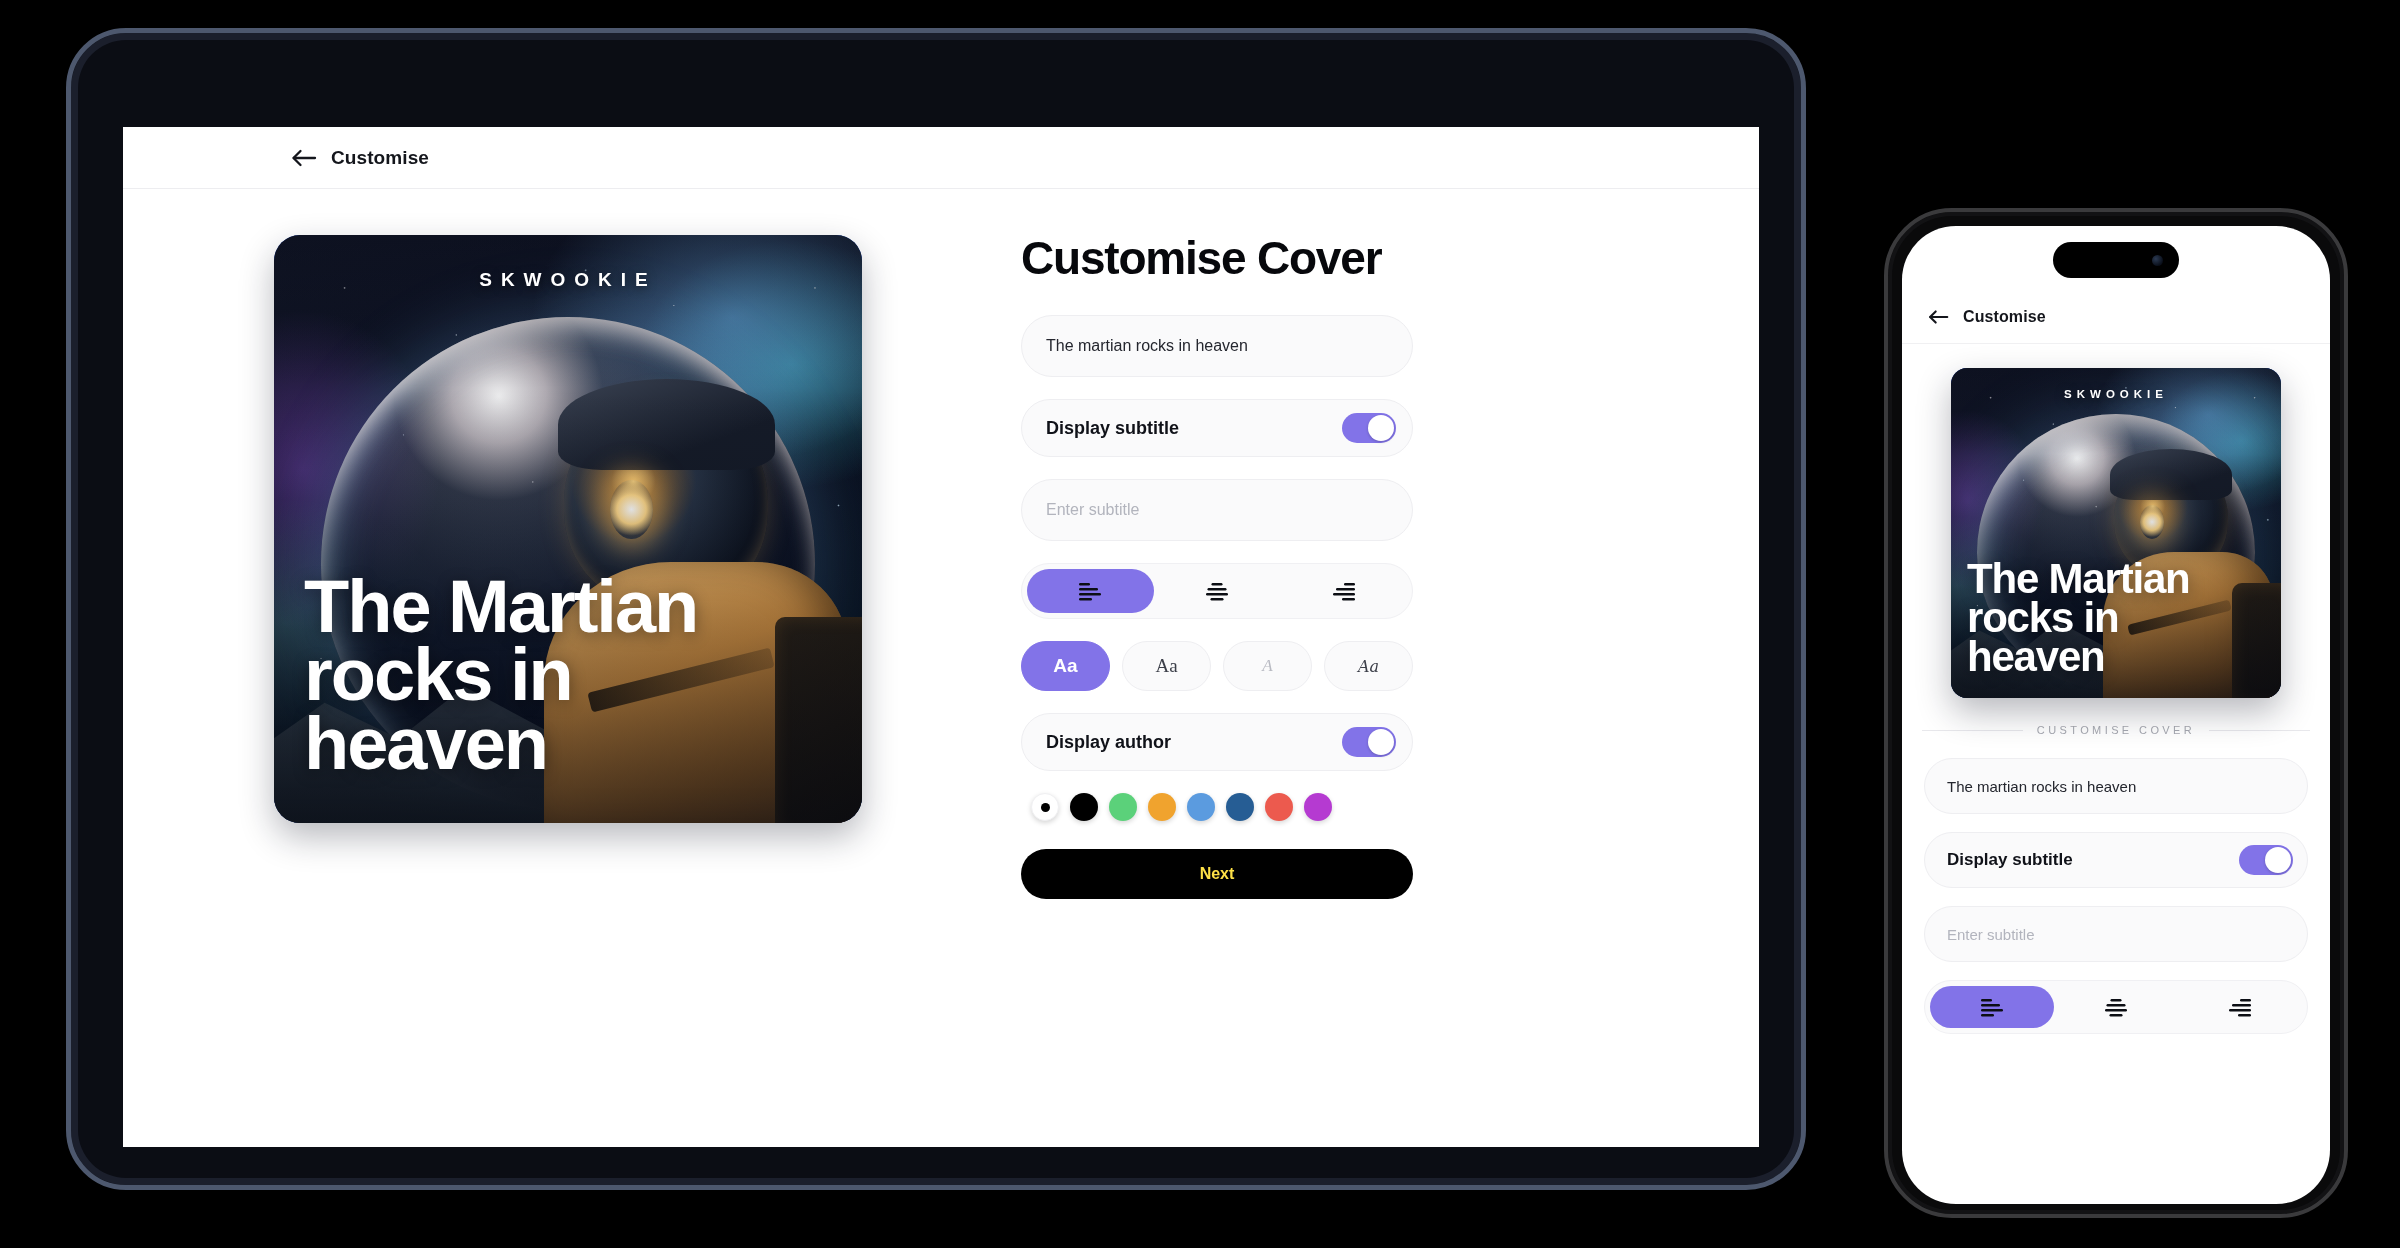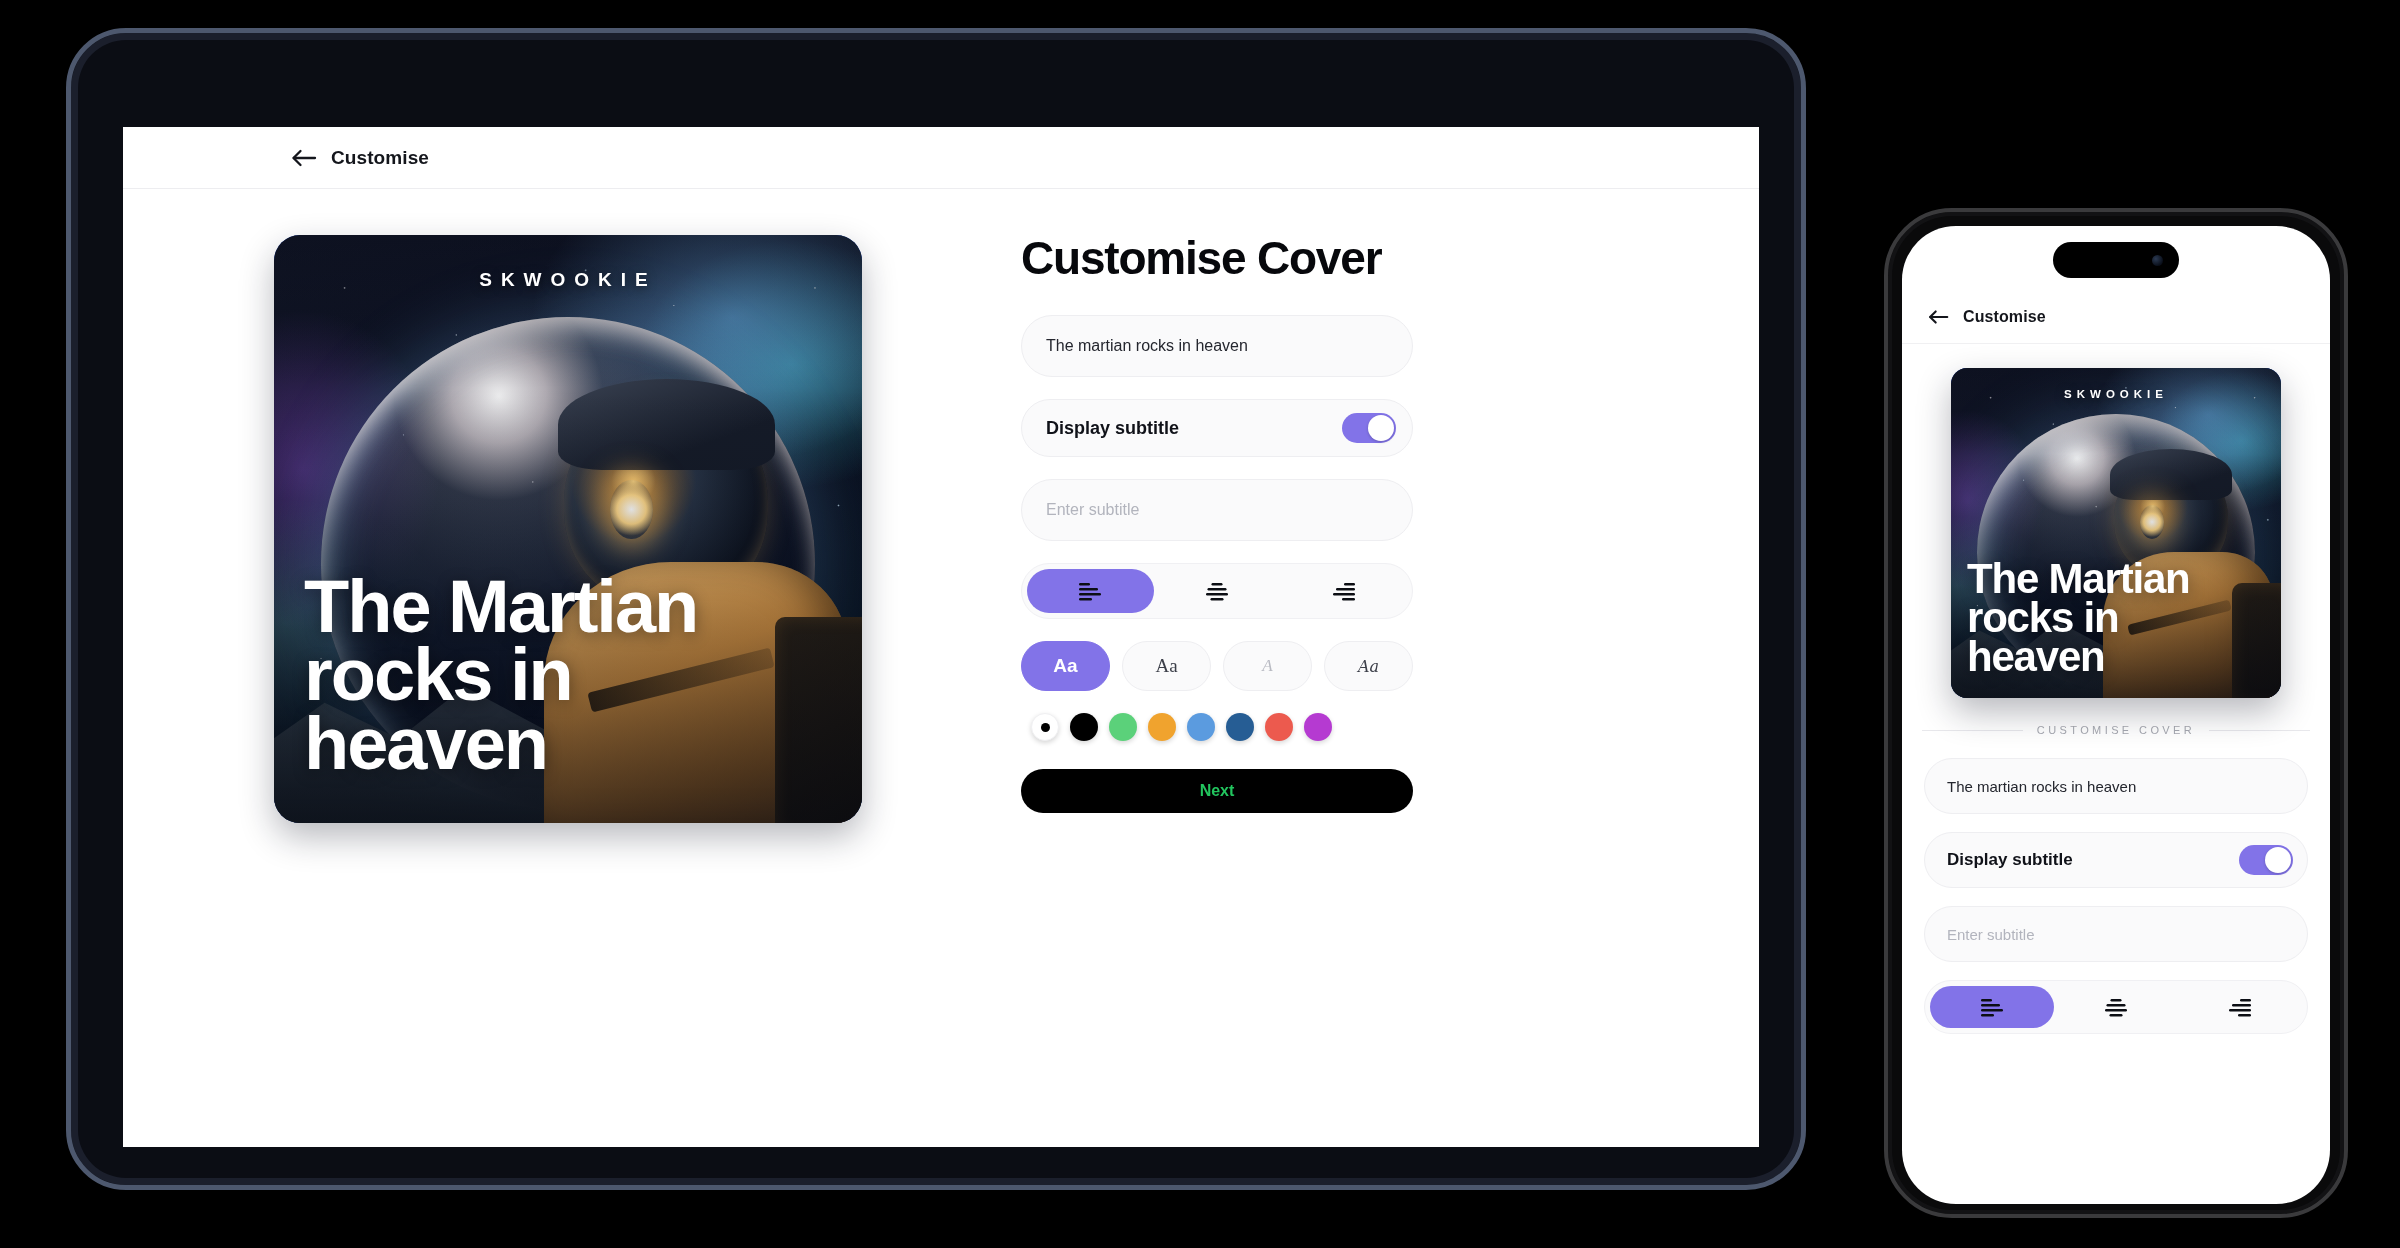--- a/index.html
+++ b/index.html
@@ -212,22 +212,22 @@
   .swatches { display: flex; align-items: center; gap: 11px; width: 392px; margin: 6px 0 28px 10px; }
   .swatch {
     width: 28px; height: 28px; border-radius: 50%; cursor: pointer;
     box-shadow: 0 2px 5px rgba(0,0,0,.16);
     display: flex; align-items: center; justify-content: center; flex: none;
   }
   .swatch.is-white { background: #fff; border: 1px solid #f0f0f2; }
   .swatch .dot { width: 9px; height: 9px; border-radius: 50%; background: #000; }
 
   .next-btn {
-    width: 392px; height: 44px; border-radius: 30px; background: #000;
-    color: #22c55e; font-size: 16px; font-weight: 700;
+    width: 392px; height: 50px; border-radius: 30px; background: #000;
+    color: #fde047; font-size: 16px; font-weight: 700;
     display: flex; align-items: center; justify-content: center; cursor: pointer;
     border: none;
   }
 
   
   .phone-frame {
     position: absolute; left: 1866px; top: 208px;
     width: 464px; height: 1010px;
     border-radius: 68px;
     background: #0a0a0b;
@@ -370,20 +370,26 @@
             </div>
           </div>
 
           <div class="fonts">
             <div class="font-chip active f-sans" style="background: rgb(130, 115, 232);">Aa</div>
             <div class="font-chip f-serif">Aa</div>
             <div class="font-chip f-script">A</div>
             <div class="font-chip f-italic">Aa</div>
           </div>
 
+          <div class="row-toggle">
+            <span class="lbl">Display author</span>
+            <div class="toggle" style="background: rgb(130, 115, 232);">
+              <div class="knob"></div>
+            </div>
+          </div>
 
           <div class="swatches" id="swatch-row">
               <div class="swatch is-white" style="background: rgb(255, 255, 255);">
                 <div class="dot"></div>
               </div>
               <div class="swatch" style="background: rgb(0, 0, 0);"></div>
               <div class="swatch" style="background: rgb(91, 209, 122);"></div>
               <div class="swatch" style="background: rgb(240, 163, 46);"></div>
               <div class="swatch" style="background: rgb(91, 155, 223);"></div>
               <div class="swatch" style="background: rgb(38, 93, 148);"></div>

